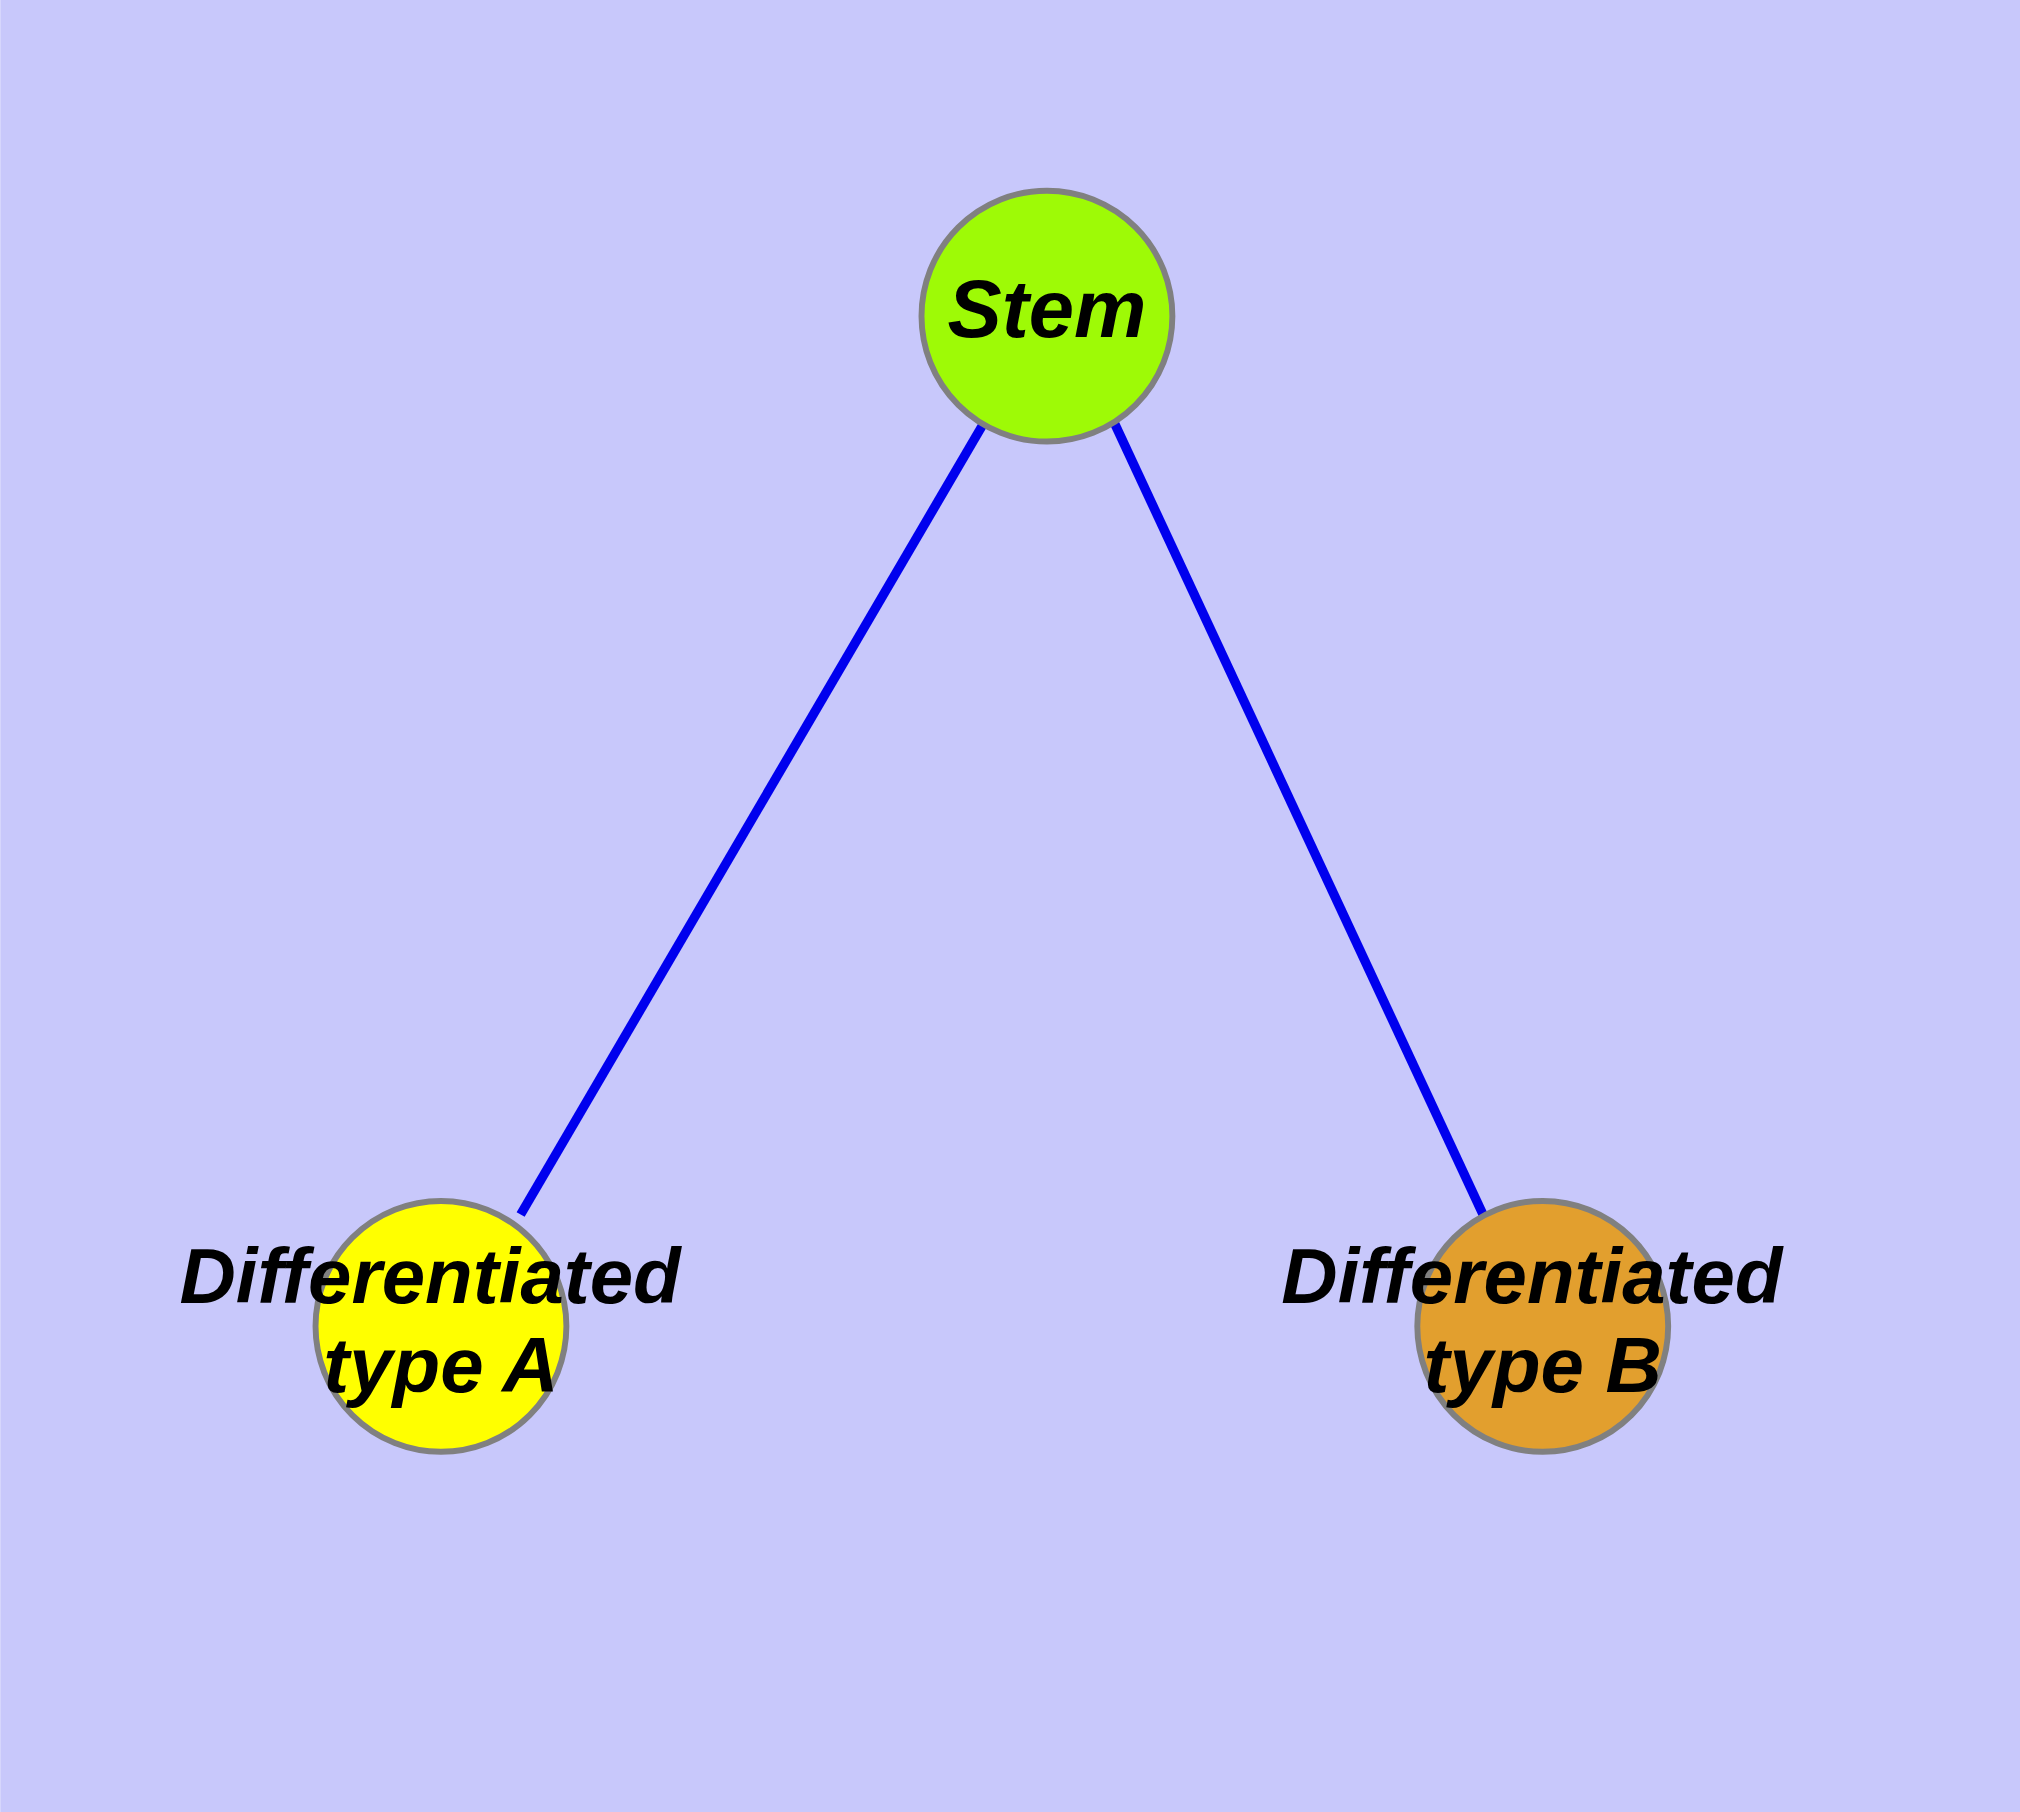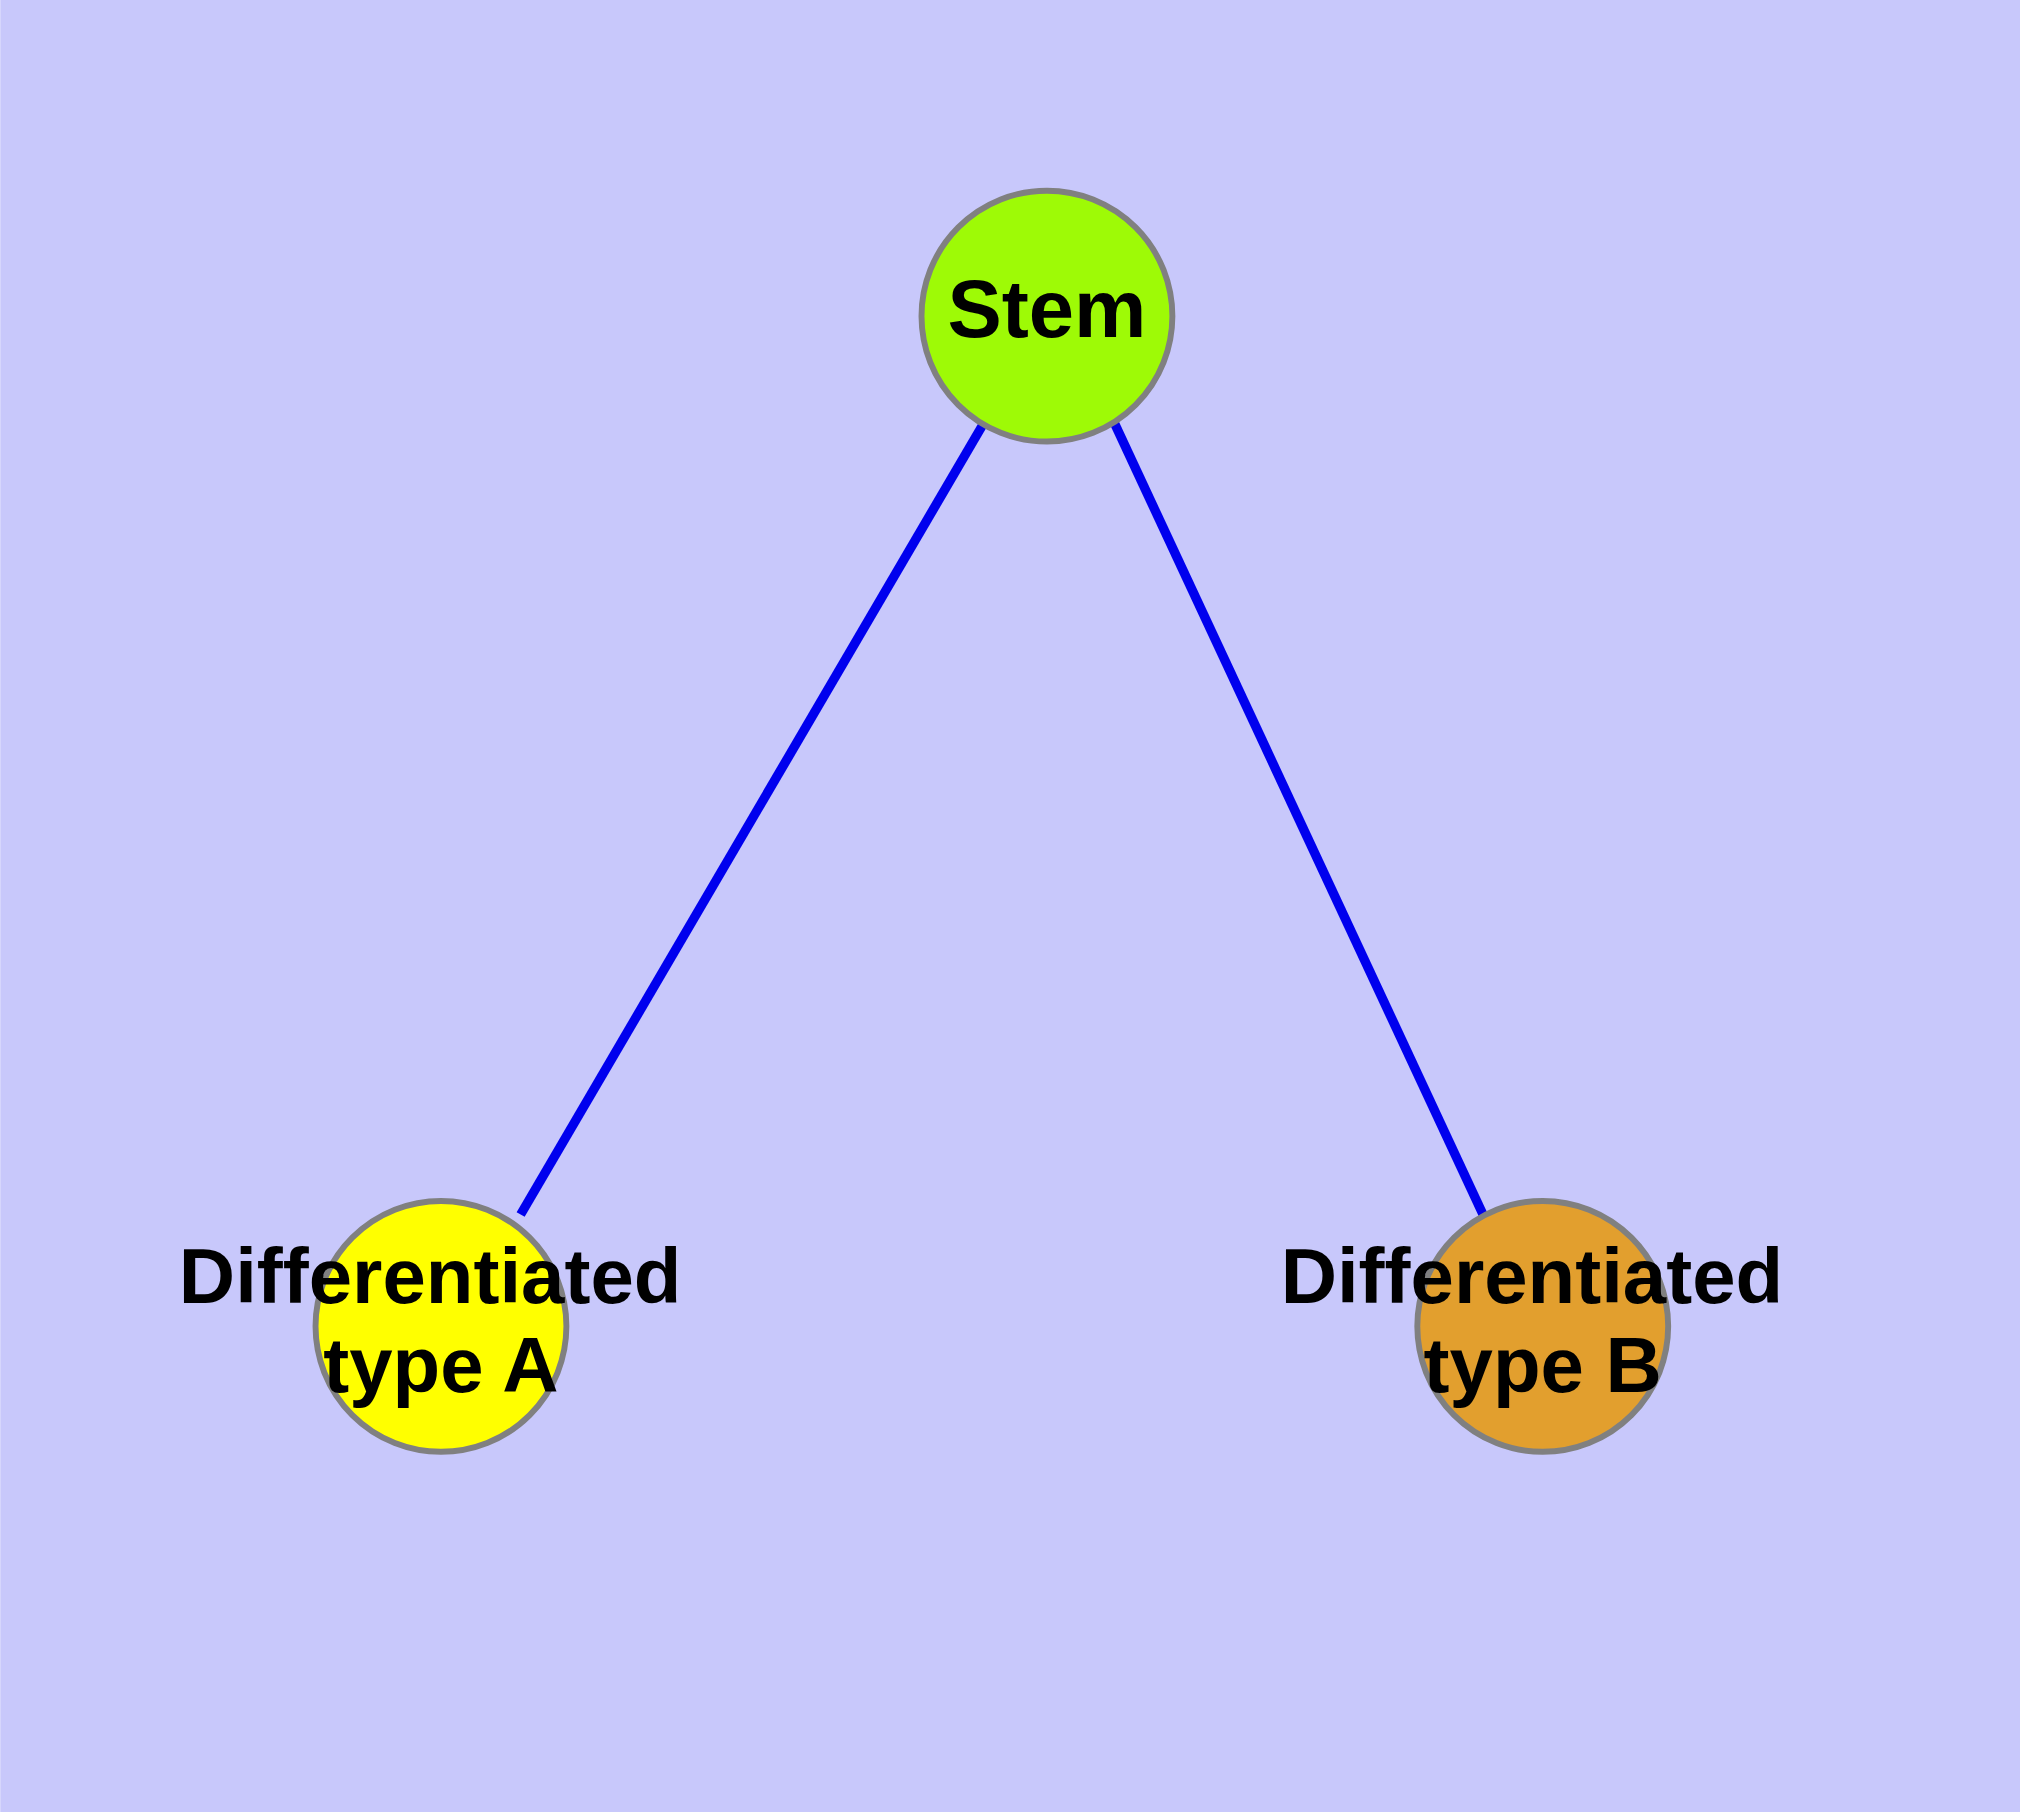--- a/index.html
+++ b/index.html
@@ -8,20 +8,21 @@
     background: #ffffff;
   }
   body {
     font-family: "Liberation Sans", sans-serif;
   }
   #canvas {
     position: relative;
     width: 2021px;
     height: 1812px;
     overflow: hidden;
+    font-style: italic;
   }
   #graph-svg {
     display: block;
     width: 2021px;
     height: 1812px;
   }
   .node-label {
     font-family: "Liberation Sans", sans-serif;
     font-weight: bold;
     fill: #000000;

